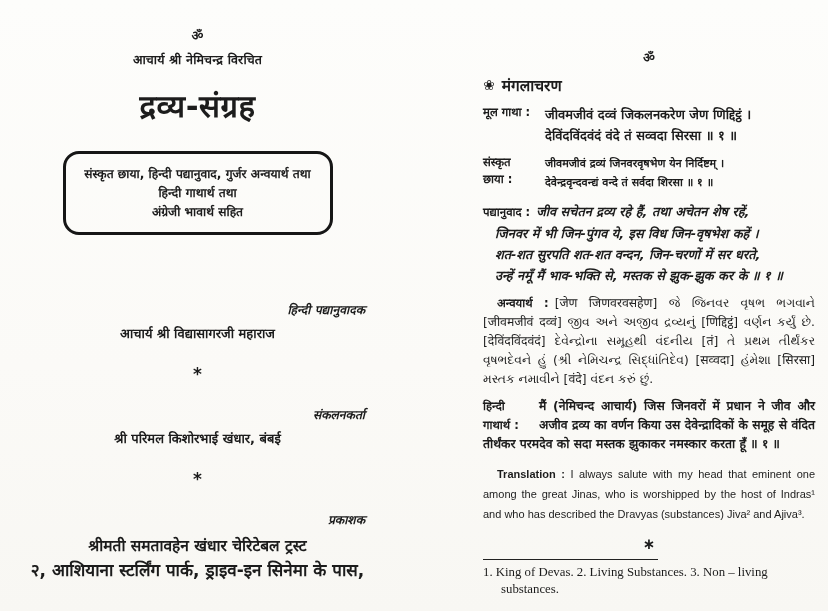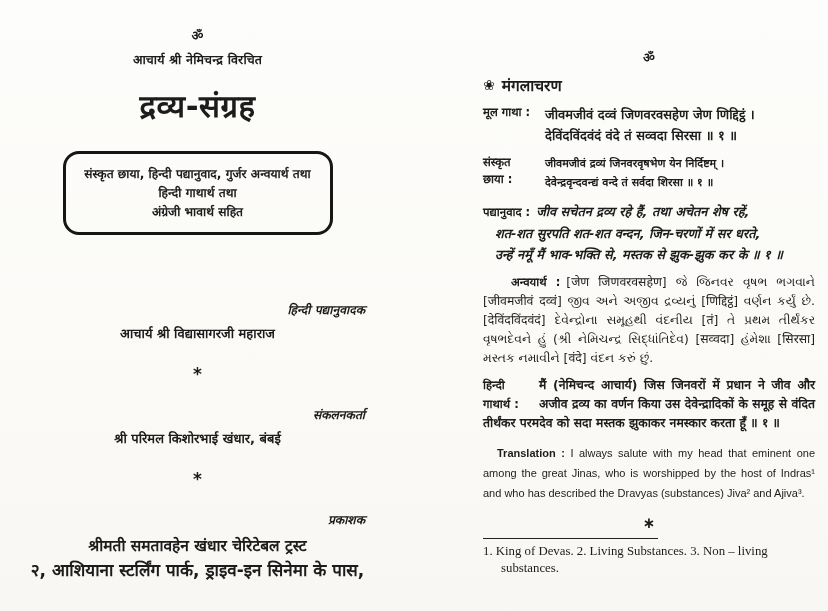--- a/index.html
+++ b/index.html
@@ -38,21 +38,21 @@
   .sec-label{flex:0 0 62px;font-size:11.5px;font-weight:bold;white-space:nowrap;}
   .sec-label .lbl-line{display:block;line-height:17px;}
   .sec-body{flex:1;}
   .gatha-line{font-size:13px;font-weight:bold;line-height:21px;}
   .sanskrit-line{font-size:11px;font-weight:bold;line-height:19px;}
   .verse-block{margin-top:9px;font-size:12.8px;}
   .verse-line{font-style:italic;font-weight:bold;line-height:21px;}
   .verse-line.indent{padding-left:12px;}
   .inline-label{font-style:normal;font-weight:bold;font-size:11.5px;padding-right:6px;}
   .para{margin:8px 0 0 0;font-size:12.3px;line-height:19px;text-align:justify;}
-  .para .inline-label{font-size:11.5px;margin-left:14px;}
+  .para .inline-label{font-size:11.5px;}
   .anvay-text{font-weight:500;}
   .float-label{float:left;width:56px;font-size:11.5px;font-weight:bold;line-height:19px;}
   .float-label span{display:block;}
   .gatharth-text{font-weight:bold;}
   .translation{margin-top:10px;font-family:Liberation Sans, sans-serif;
     font-size:11px;line-height:20px;text-align:justify;text-indent:14px;}
   .translation .t-label{font-weight:bold;font-style:normal;}
   .star-right{margin-top:4px;text-align:center;font-size:15px;font-weight:bold;}
   .footnote-rule{margin-top:6px;width:175px;border-top:1.5px solid #222;}
   .footnote{margin-top:4px;font-family:"Liberation Serif","DejaVu Serif",serif;
@@ -95,40 +95,41 @@
     <div class="om-right">ॐ</div>
 
     <div class="mangal-heading">
       <span class="ornament">❀</span>
       <span>मंगलाचरण</span>
     </div>
 
     <div class="section">
       <div class="sec-label">मूल गाथा :</div>
       <div class="sec-body">
-        <div class="gatha-line">जीवमजीवं दव्वं जिणवरवसहेण जेण णिद्दिट्ठं ।</div>
+        <div class="gatha-line">जीवमजीवं दव्वं जिकलनकरेण जेण णिद्दिट्ठं ।</div>
         <div class="gatha-line">देविंदविंदवंदं वंदे तं सव्वदा सिरसा ॥ १ ॥</div>
       </div>
     </div>
 
     <div class="section">
       <div class="sec-label">
         <span class="lbl-line">संस्कृत</span>
         <span class="lbl-line">छाया :</span>
       </div>
       <div class="sec-body">
         <div class="sanskrit-line">जीवमजीवं द्रव्यं जिनवरवृषभेण येन निर्दिष्टम् ।</div>
         <div class="sanskrit-line">देवेन्द्रवृन्दवन्द्यं वन्दे तं सर्वदा शिरसा ॥ १ ॥</div>
       </div>
     </div>
 
     <div class="verse-block">
       <div class="verse-line">
         <span class="inline-label">पद्यानुवाद :</span><span>जीव सचेतन द्रव्य रहे हैं, तथा अचेतन शेष रहें,</span>
       </div>
+      <div class="verse-line indent">जिनवर में भी जिन-पुंगव ये, इस विध जिन-वृषभेश कहें ।</div>
       <div class="verse-line indent">शत-शत सुरपति शत-शत वन्दन, जिन-चरणों में सर धरते,</div>
       <div class="verse-line indent">उन्हें नमूँ मैं भाव-भक्ति से, मस्तक से झुक-झुक कर के ॥ १ ॥</div>
     </div>
 
     <p class="para" style="text-indent:14px;">
       <span class="inline-label">अन्वयार्थ :</span><span class="anvay-text">[जेण जिणवरवसहेण] જે જિનવર વૃષભ ભગવાને [जीवमजीवं दव्वं] જીવ અને અજીવ દ્રવ્યનું [णिद्दिट्ठं] વર્ણન કર્યું છે. [देविंदविंदवंदं] દેવેન્દ્રોના સમૂહથી વંદનીય [तं] તે પ્રથમ તીર્થંકર વૃષભદેવને હું (શ્રી નેમિચન્દ્ર સિદ્ધાંતિદેવ) [सव्वदा] હંમેશા [सिरसा] મસ્તક નમાવીને [वंदे] વંદન કરું છું.</span>
     </p>
 
     <p class="para">
       <span class="float-label">

